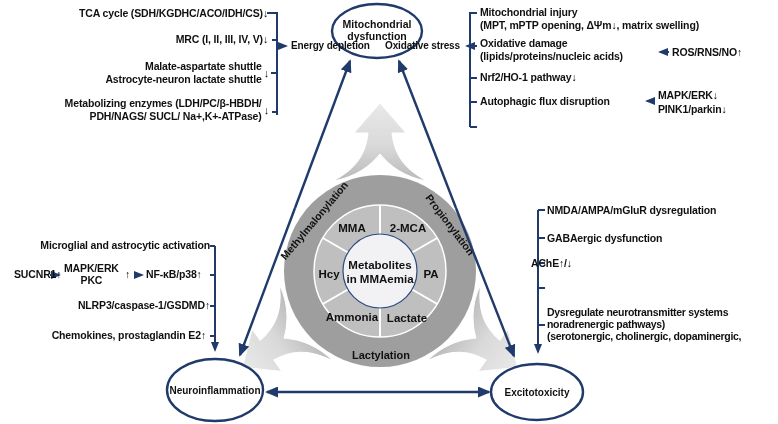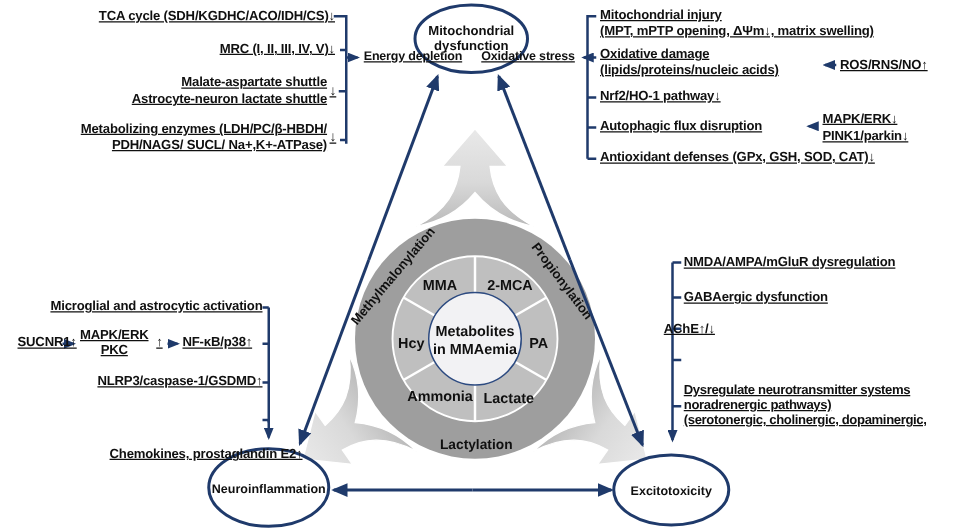--- a/index.html
+++ b/index.html
@@ -3,21 +3,21 @@
 <meta charset="utf-8">
 <style>
   html,body { margin:0; padding:0; background:#fff; }
   .canvas {
     position:relative; width:778px; height:424px; background:#ffffff;
     font-family:"Liberation Sans", sans-serif; overflow:hidden;
   }
   svg { position:absolute; left:0; top:0; }
   .blk {
     position:absolute; font-weight:700; font-size:10.5px; color:#101010;
-    letter-spacing:-0.15px; white-space:nowrap; line-height:13px;text-decoration:underline;
+    letter-spacing:-0.15px; white-space:nowrap; line-height:13px;
   }
   .r { text-align:right; }
   .tag { font-size:10px; }
   .pair { display:flex; align-items:center; gap:2px; }
   .mark { font-size:11px; }
   .stack { text-align:center; line-height:11.5px; }
   .br5 { line-height:12px; letter-spacing:-0.3px; }
   .st { font-family:"Liberation Sans", sans-serif; font-weight:700; fill:#101010; }
 </style>
 </head>
@@ -141,32 +141,31 @@
   </div>
   <div class="blk" style="left:480px; top:37px;">
     <div>Oxidative damage</div>
     <div>(lipids/proteins/nucleic acids)</div>
   </div>
   <div class="blk" style="left:672px; top:46px;">ROS/RNS/NO↑</div>
   <div class="blk" style="left:480px; top:71px;">Nrf2/HO-1 pathway↓</div>
   <div class="blk" style="left:480px; top:95px;">Autophagic flux disruption</div>
   <div class="blk" style="left:658px; top:89px;">MAPK/ERK↓</div>
   <div class="blk" style="left:658px; top:103px;">PINK1/parkin↓</div>
-  <div class="blk" style="left:480px; top:120px;">Antioxidant defenses (GPx, GSH, SOD, CAT)↓</div>
 
   <div class="blk r" style="right:568px; top:239px;">Microglial and astrocytic activation</div>
   <div class="blk" style="left:14px; top:268px;">SUCNR1↑</div>
   <div class="blk stack" style="left:64px; top:263px;">
     <div>MAPK/ERK</div>
     <div>PKC</div>
   </div>
   <div class="blk" style="left:125px; top:268px;">↑</div>
   <div class="blk" style="left:146px; top:268px;">NF-κB/p38↑</div>
   <div class="blk r" style="right:568px; top:299px;">NLRP3/caspase-1/GSDMD↑</div>
-  <div class="blk r" style="right:536px; top:329px;margin-top:28px;">Chemokines, prostaglandin E2↑</div>
+  <div class="blk r" style="right:572px; top:329px;">Chemokines, prostaglandin E2↑</div>
 
   <div class="blk" style="left:547px; top:204px;">NMDA/AMPA/mGluR dysregulation</div>
   <div class="blk" style="left:547px; top:232px;">GABAergic dysfunction</div>
   <div class="blk" style="left:531px; top:257px;">AChE↑/↓</div>
   <div class="blk br5" style="left:547px; top:306px;">
     <div>Dysregulate neurotransmitter systems</div>
     <div>noradrenergic pathways)</div>
     <div>(serotonergic, cholinergic, dopaminergic,</div>
   </div>
 

